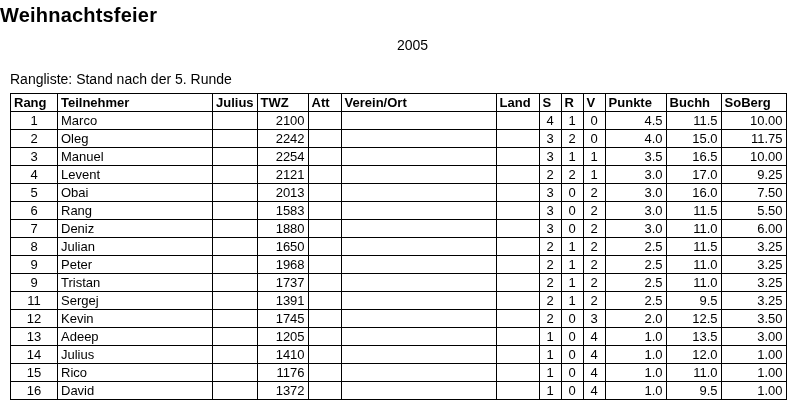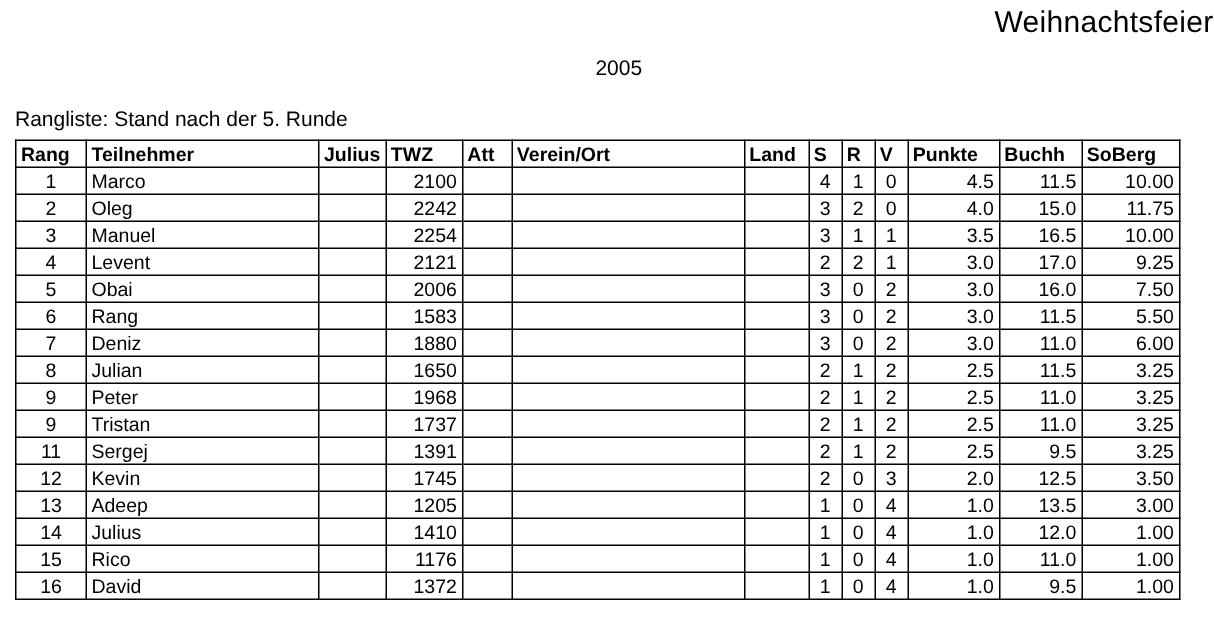--- a/index.html
+++ b/index.html
@@ -13,23 +13,23 @@
     font-family: "Liberation Sans", sans-serif;
     color: #000000;
     overflow: hidden;
   }
   .page {
     position: relative;
     width: 809px;
     height: 411px;
   }
   .title {
-    text-align: right;
+    text-align: left;
     font-size: 20px;
-    font-weight: normal;
+    font-weight: bold;
     margin-top: 4px;
     letter-spacing: 0.2px;
   }
   .subtitle {
     text-align: center;
     font-size: 14px;
     font-weight: normal;
     margin-top: 10px;
     margin-left: 16px;
   }
@@ -166,21 +166,21 @@
           <td class="c-r">2</td>
           <td class="c-v">1</td>
           <td class="c-punkte">3.0</td>
           <td class="c-buchh">17.0</td>
           <td class="c-soberg">9.25</td>
         </tr>
         <tr>
           <td class="c-rang">5</td>
           <td class="c-name">Obai</td>
           <td class="c-titel"></td>
-          <td class="c-twz">2006</td>
+          <td class="c-twz">2013</td>
           <td class="c-att"></td>
           <td class="c-verein"></td>
           <td class="c-land"></td>
           <td class="c-s">3</td>
           <td class="c-r">0</td>
           <td class="c-v">2</td>
           <td class="c-punkte">3.0</td>
           <td class="c-buchh">16.0</td>
           <td class="c-soberg">7.50</td>
         </tr>

